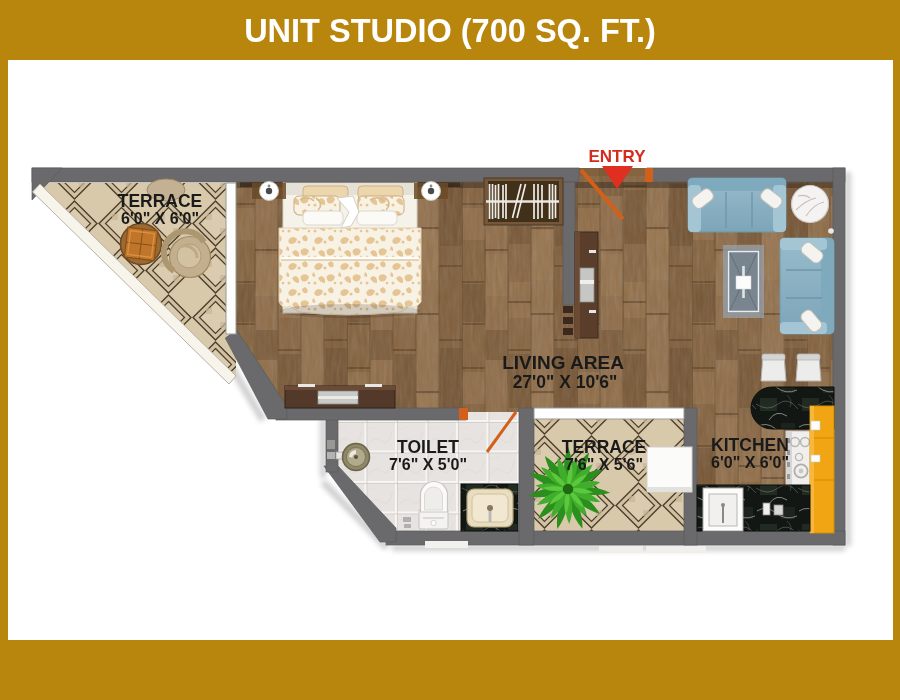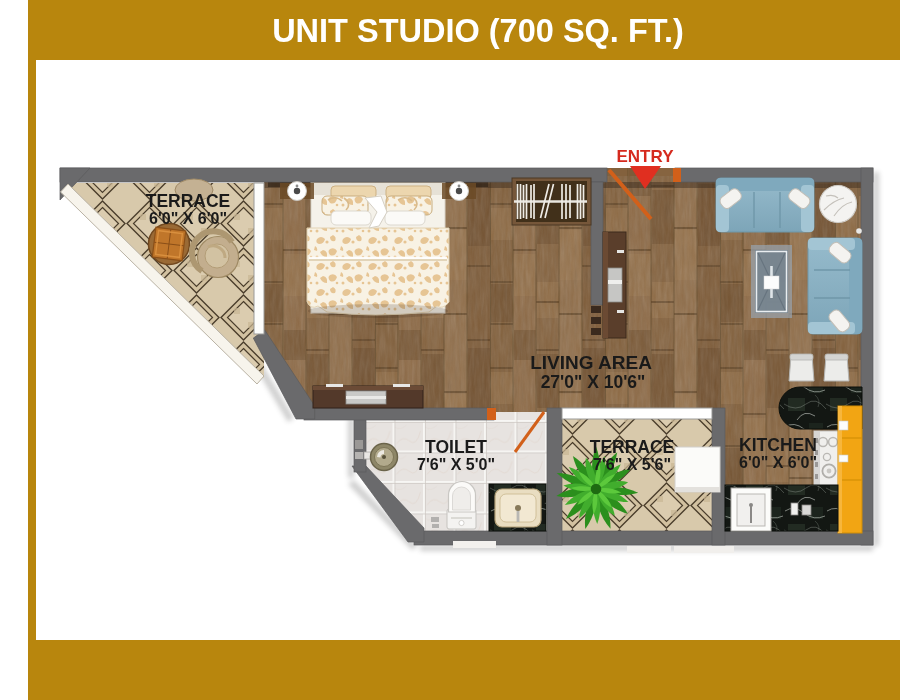--- a/index.html
+++ b/index.html
@@ -1,17 +1,17 @@
 <!DOCTYPE html>
 <html><head>
 <meta charset="utf-8">
 <style>
   html,body{margin:0;padding:0;width:900px;height:700px;overflow:hidden;background:#fff;
     font-family:"Liberation Sans", sans-serif;}
-  #stage{position:relative;width:789px;height:700px;margin-left:28px;}
+  #stage{position:relative;width:789px;height:700px;}
   #stage svg{position:absolute;left:0;top:0;}
 </style>
 </head>
 <body>
 <div id="stage">
 <svg width="900" height="700" viewBox="0 0 900 700" xmlns="http://www.w3.org/2000/svg">
 <defs>
 
   <pattern id="wood" x="2" y="0" width="115" height="164" patternUnits="userSpaceOnUse">
     <rect x="0" y="0" width="115" height="164" fill="#87663f"></rect>

